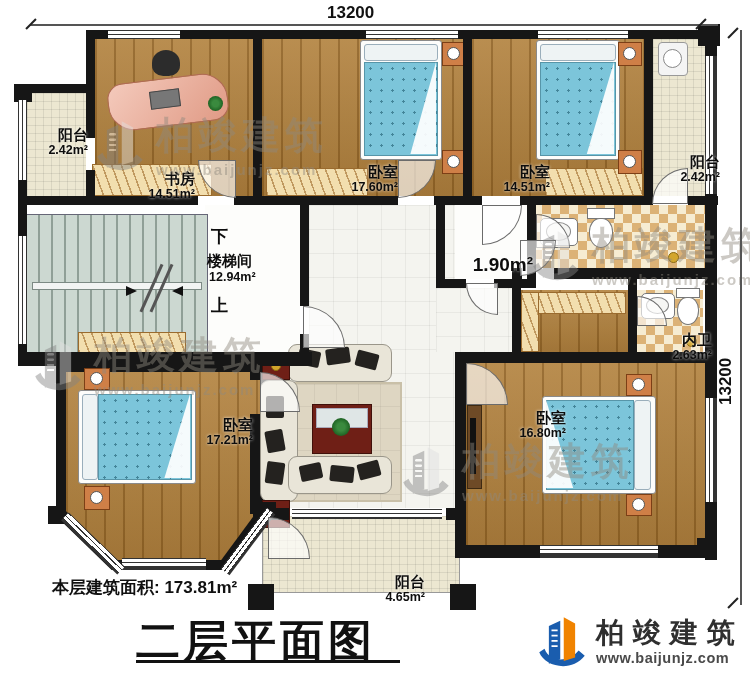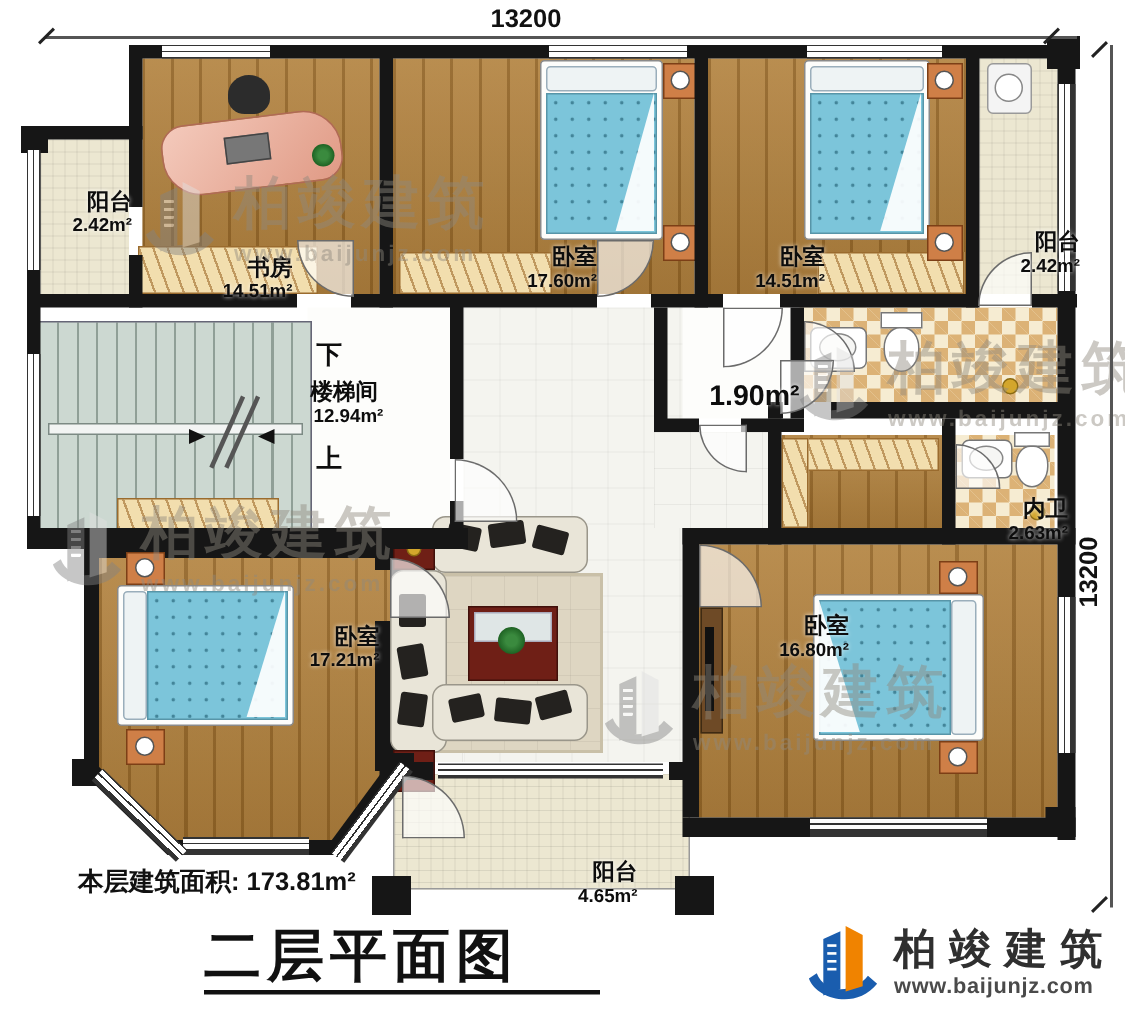--- a/index.html
+++ b/index.html
@@ -72,21 +72,21 @@
   
   .wmk{position:absolute;z-index:40;display:flex;align-items:center;gap:8px;opacity:.45;pointer-events:none;}
   .wmk svg{filter:grayscale(1) brightness(1.55);}
   .wmk-name{font-size:38px;font-weight:bold;color:#8f897e;letter-spacing:5px;white-space:nowrap;}
   .wmk-url{font-size:15px;font-weight:bold;color:#8f897e;letter-spacing:2px;white-space:nowrap;}
   
   .dimtext{position:absolute;z-index:50;font-weight:bold;font-size:17px;color:#111;}
   .dimline{position:absolute;z-index:50;background:#555;}
   .tick{position:absolute;z-index:50;width:2px;height:14px;background:#222;transform:rotate(45deg);}
   .footArea{position:absolute;z-index:50;font-weight:bold;font-size:17px;}
-  .bigtitle{position:absolute;z-index:50;font-weight:bold;font-size:38px;letter-spacing:4px;}
+  .bigtitle{position:absolute;z-index:50;font-weight:bold;font-size:44px;letter-spacing:4px;}
   .scale{position:absolute;z-index:50;font-weight:bold;font-size:32px;}
   .underline{position:absolute;z-index:50;background:#111;}
   .fheight{position:absolute;z-index:50;font-weight:bold;font-size:19px;}
   .brandname{position:absolute;z-index:50;font-weight:bold;font-size:28px;letter-spacing:9px;color:#2f2f2f;white-space:nowrap;}
   .brandurl{position:absolute;z-index:50;font-weight:bold;font-size:14.5px;letter-spacing:.5px;color:#4a4a4a;white-space:nowrap;}
 </style>
 </head>
 <body>
 
 <svg width="0" height="0" style="position:absolute">

